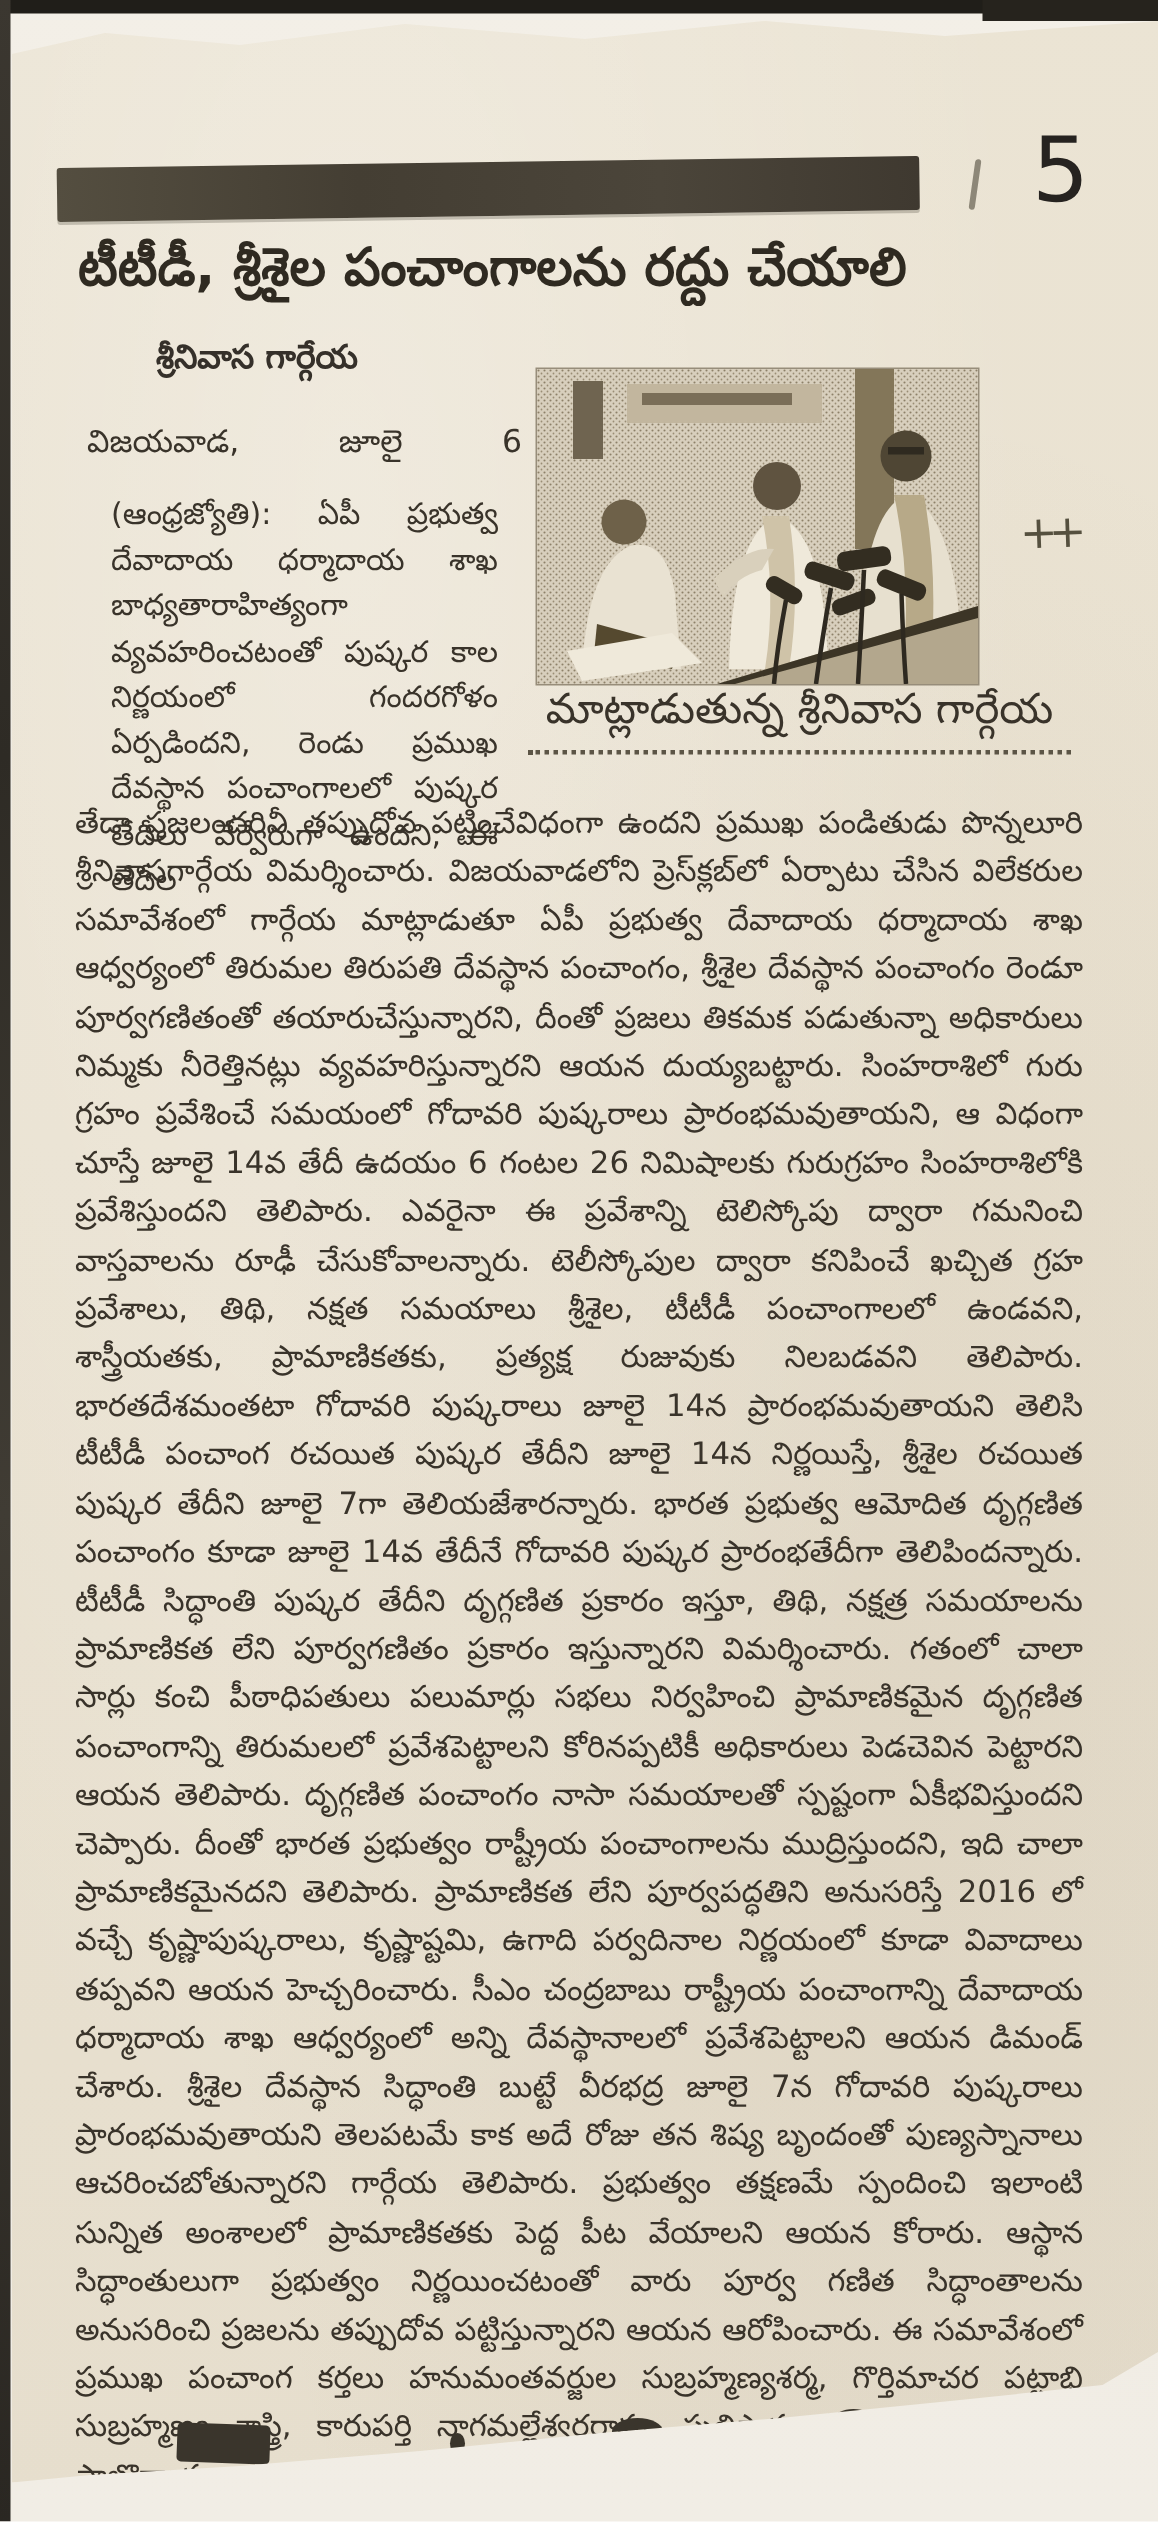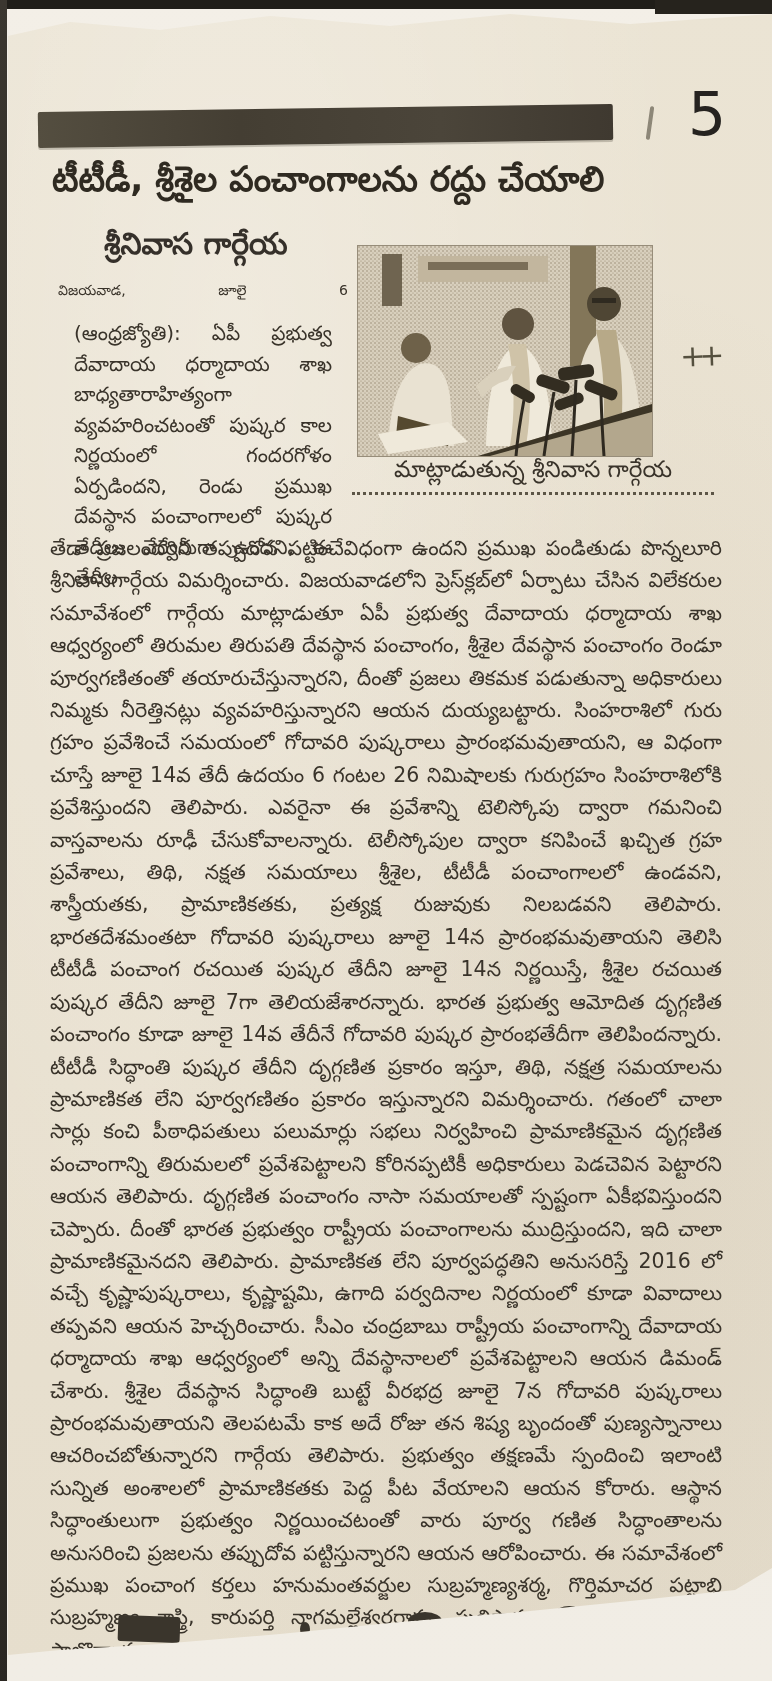--- a/index.html
+++ b/index.html
@@ -38,32 +38,32 @@
   .page-number{
     position:absolute;left:688px;top:84px;font-size:60px;line-height:1;color:#262320;
     font-weight:400;letter-spacing:0;
   }
   .headline{
     position:absolute;left:52px;top:158px;width:668px;margin:0;
     font-size:35px;line-height:1.2;font-weight:700;color:#2f2a21;
     white-space:nowrap;transform:scale(.98,1);transform-origin:left top;
   }
   .byline{
-    position:absolute;left:104px;top:226px;font-size:30px;font-weight:700;color:#35302.6;color:#35302a;
+    position:absolute;left:104px;top:226px;font-size:22px;font-weight:700;color:#35302.6;color:#35302a;
   }
   
   .col-left{position:absolute;left:58px;top:282px;width:290px;}
-  .dateline{display:flex;justify-content:space-between;font-size:14px;font-weight:500;margin-bottom:6px;}
+  .dateline{display:flex;justify-content:space-between;font-size:21px;font-weight:500;margin-bottom:6px;}
   .col-text{font-size:20px;line-height:30.5px;text-align:justify;text-justify:inter-word;margin:16px;}
   
   .photo-block{position:absolute;left:358px;top:246px;width:294px;height:210px;
     outline:1px solid #978d7a;background:#d6cdbc;overflow:hidden;}
   .photo-caption{
     position:absolute;left:352px;top:456px;width:362px;text-align:center;
-    font-size:23px;font-weight:500;color:#39332a;padding-bottom:4px;
+    font-size:28px;font-weight:500;color:#39332a;padding-bottom:4px;
     border-bottom:3px dotted #5c5546;
   }
   
   .body-text{
     position:absolute;left:50px;top:532px;width:672px;
     font-size:20.5px;line-height:32.4px;text-align:justify;text-justify:inter-word;margin:0;
   }
   .reg-mark{
     position:absolute;left:680px;top:338px;font-size:30px;color:#55503f;
     letter-spacing:-6px;font-weight:400;transform:rotate(-2deg);

